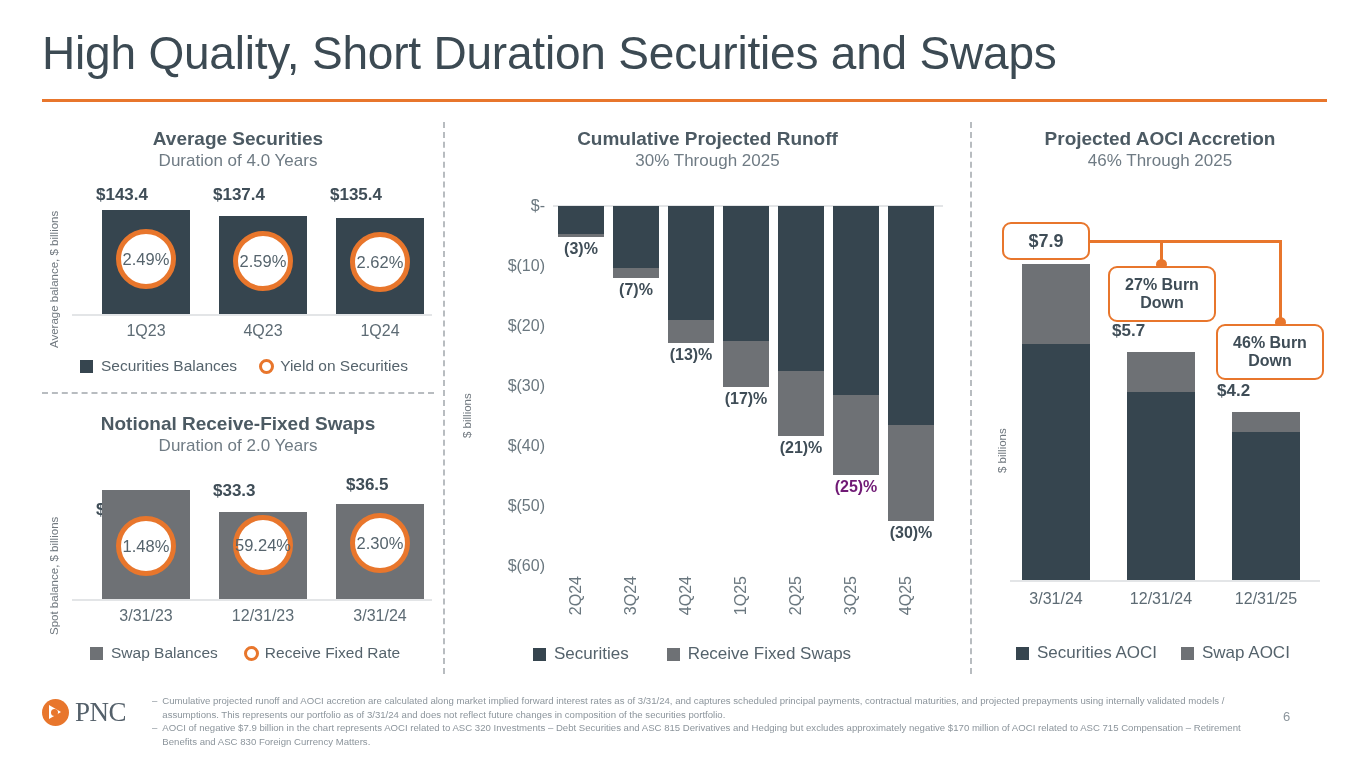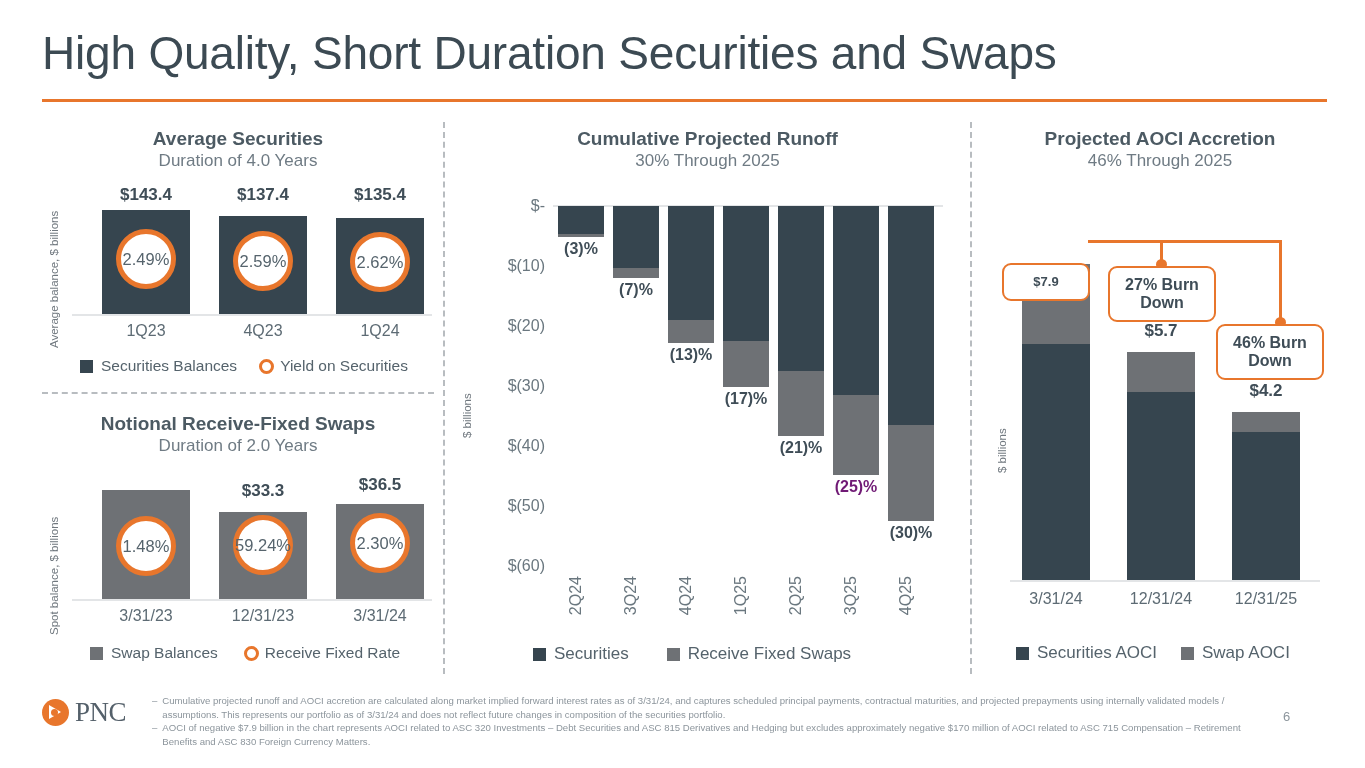--- a/index.html
+++ b/index.html
@@ -52,21 +52,21 @@
     white-space: nowrap;
   }
   .baseline {
     position: absolute; height: 2px; background: #e3e5e7;
   }
   .cat-label {
     position: absolute; text-align: center;
     font-size: 16px; color: #5d6b74;
   }
   .bar-value {
-    position: absolute; text-align: center;
+    position: absolute; text-align: left;
     font-size: 17px; font-weight: bold; color: #3f4d57;
   }
   .legend-row { position: absolute; display: flex; align-items: center; }
   .sw { width: 13px; height: 13px; display: inline-block; }
   .ring {
     width: 15px; height: 15px; border-radius: 50%;
     border: 3.5px solid #e8762c; background: #fff;
     display: inline-block;
   }
 
@@ -179,21 +179,21 @@
     <div class="axis-title" style="left:6px; top:62px; height:160px;">Spot balance, $ billions</div>
 
     <div class="bar-value" style="left:54px; top:53px; width:100px;margin-top:34px;">$41.7</div>
     <div class="bar" style="left:60px; top:77px; width:88px; height:109px; background:#6e7175;"></div>
     <div class="donut" style="left:74px; top:103px; width:60px; height:60px;">1.48%</div>
 
     <div class="bar-value" style="left:171px; top:68px; width:100px;">$33.3</div>
     <div class="bar" style="left:177px; top:99px; width:88px; height:87px; background:#6e7175;"></div>
     <div class="donut" style="left:191px; top:102px; width:60px; height:60px;">59.24%</div>
 
-    <div class="bar-value" style="left:288px; top:62px; width:100px;">$36.5</div>
+    <div class="bar-value" style="left:304px; top:62px; width:100px;">$36.5</div>
     <div class="bar" style="left:294px; top:91px; width:88px; height:95px; background:#6e7175;"></div>
     <div class="donut" style="left:308px; top:100px; width:60px; height:60px;">2.30%</div>
 
     <div class="baseline" style="left:30px; top:186px; width:360px;"></div>
 
     <div class="cat-label" style="left:54px; top:194px; width:100px;">3/31/23</div>
     <div class="cat-label" style="left:171px; top:194px; width:100px;">12/31/23</div>
     <div class="cat-label" style="left:288px; top:194px; width:100px;">3/31/24</div>
 
     <div class="legend-row" style="left:48px; top:231px;">
@@ -302,21 +302,21 @@
     <div class="bar-value" style="left:237px; top:253px; width:98px;">$4.2</div>
 
     <div class="conn" style="left:108px; top:112px; width:194px; height:3px;"></div>
 
     <div class="conn" style="left:180px; top:112px; width:3px; height:24px;"></div>
     <div class="dot" style="left:176px; top:131px;"></div>
 
     <div class="conn" style="left:299px; top:112px; width:3px; height:82px;"></div>
     <div class="dot" style="left:295px; top:189px;"></div>
 
-    <div class="callout" style="left:22px; top:94px; width:88px; height:38px; font-size:13px;margin-top:41px;">$7.9</div>
+    <div class="callout" style="left:22px; top:94px; width:88px; height:38px; font-size:18px;">$7.9</div>
 
     <div class="callout" style="left:128px; top:138px; width:108px; height:56px; padding:0 6px;">27% Burn Down</div>
 
     <div class="callout" style="left:236px; top:196px; width:108px; height:56px; padding:0 6px;">46% Burn Down</div>
 
     <div class="cat-label" style="left:26px; top:462px; width:100px;">3/31/24</div>
     <div class="cat-label" style="left:131px; top:462px; width:100px;">12/31/24</div>
     <div class="cat-label" style="left:236px; top:462px; width:100px;">12/31/25</div>
 
     <div class="legend-row" style="left:36px; top:515px;">

